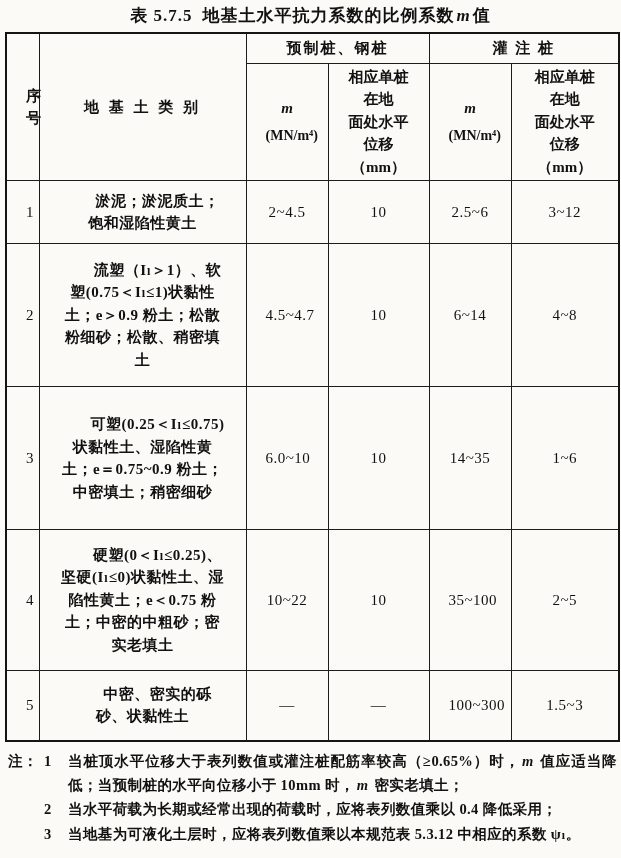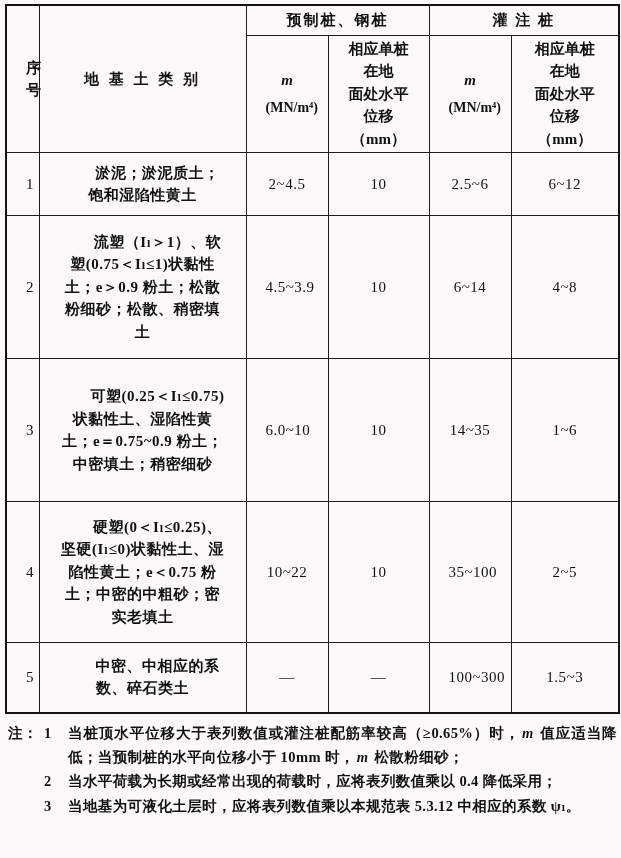--- a/index.html
+++ b/index.html
@@ -81,20 +81,23 @@
   .nlbl{flex:none;width:36px;}
   .nnum{flex:none;width:24px;}
   .ntxt{flex:1;text-align:justify;}
   .ntxt .var{font-weight:600;}
 </style>
 </head>
 <body>
 
 <div class="page">
 
+  <div class="title">
+    <span class="tlabel">表 5.7.5</span><span>地基土水平抗力系数的比例系数</span><span class="var">m</span><span>值</span>
+  </div>
 
   <table class="main">
     <colgroup>
       <col style="width:33px">
         <col style="width:207px">
         <col style="width:82px">
         <col style="width:101px">
         <col style="width:82px">
         <col style="width:108px">
     </colgroup>
@@ -116,26 +119,26 @@
 （mm）</th>
       </tr>
     </thead>
     <tbody>
       <tr class="r1">
         <td class="num">1</td>
         <td class="desc">淤泥；淤泥质土；饱和湿陷性黄土</td>
         <td class="val">2~4.5</td>
         <td class="val">10</td>
         <td class="val">2.5~6</td>
-        <td class="val">6~12</td>
+        <td class="val">3~12</td>
       </tr>
       <tr class="r2">
         <td class="num">2</td>
         <td class="desc">流塑（Iₗ＞1）、软塑(0.75＜Iₗ≤1)状黏性土；e＞0.9 粉土；松散粉细砂；松散、稍密填土</td>
-        <td class="val">4.5~3.9</td>
+        <td class="val">4.5~4.7</td>
         <td class="val">10</td>
         <td class="val">6~14</td>
         <td class="val">4~8</td>
       </tr>
       <tr class="r3">
         <td class="num">3</td>
         <td class="desc">可塑(0.25＜Iₗ≤0.75)状黏性土、湿陷性黄土；e＝0.75~0.9 粉土；中密填土；稍密细砂</td>
         <td class="val">6.0~10</td>
         <td class="val">10</td>
         <td class="val">14~35</td>
@@ -144,34 +147,34 @@
       <tr class="r4">
         <td class="num">4</td>
         <td class="desc">硬塑(0＜Iₗ≤0.25)、坚硬(Iₗ≤0)状黏性土、湿陷性黄土；e＜0.75 粉土；中密的中粗砂；密实老填土</td>
         <td class="val">10~22</td>
         <td class="val">10</td>
         <td class="val">35~100</td>
         <td class="val">2~5</td>
       </tr>
       <tr class="r5">
         <td class="num">5</td>
-        <td class="desc">中密、中相应的系数、碎石类土</td>
+        <td class="desc">中密、密实的砾砂、状黏性土</td>
         <td class="val">—</td>
         <td class="val">—</td>
         <td class="val">100~300</td>
         <td class="val">1.5~3</td>
       </tr>
     </tbody>
   </table>
 
   <div class="notes">
     <div class="note">
       <span class="nlbl">注：</span>
       <span class="nnum">1</span>
-      <span class="ntxt"><span>当桩顶水平位移大于表列数值或灌注桩配筋率较高（≥0.65%）时，</span><span class="var">m</span><span> 值应适当降低；当预制桩的水平向位移小于 10mm 时，</span><span class="var">m</span><span> 松散粉细砂；</span></span>
+      <span class="ntxt"><span>当桩顶水平位移大于表列数值或灌注桩配筋率较高（≥0.65%）时，</span><span class="var">m</span><span> 值应适当降低；当预制桩的水平向位移小于 10mm 时，</span><span class="var">m</span><span> 密实老填土；</span></span>
     </div>
     <div class="note">
       <span class="nlbl"></span>
       <span class="nnum">2</span>
       <span class="ntxt">当水平荷载为长期或经常出现的荷载时，应将表列数值乘以 0.4 降低采用；</span>
     </div>
     <div class="note">
       <span class="nlbl"></span>
       <span class="nnum">3</span>
       <span class="ntxt">当地基为可液化土层时，应将表列数值乘以本规范表 5.3.12 中相应的系数 ψₗ。</span>

